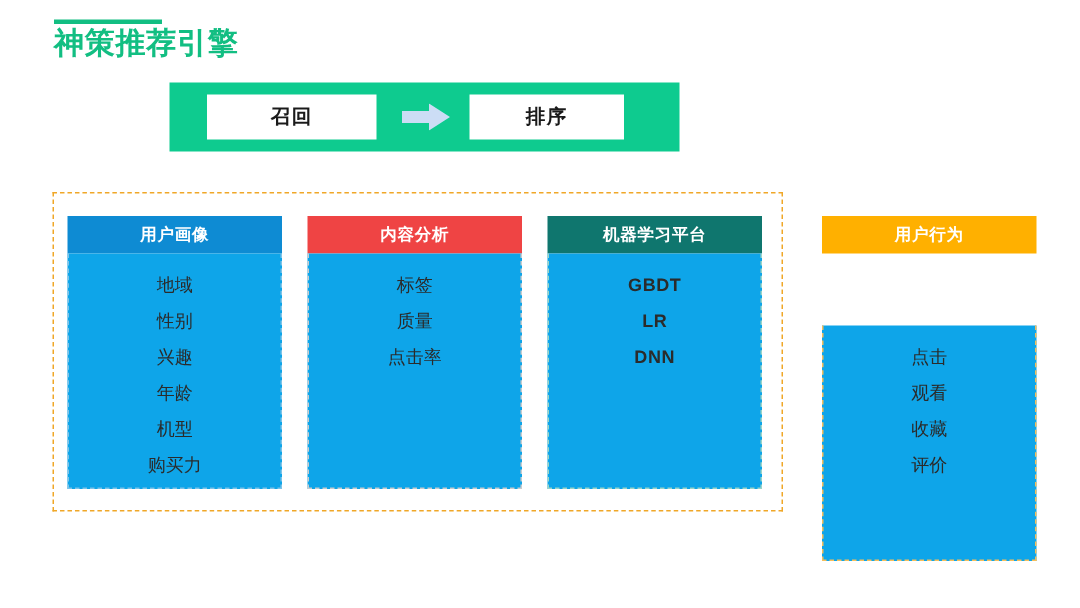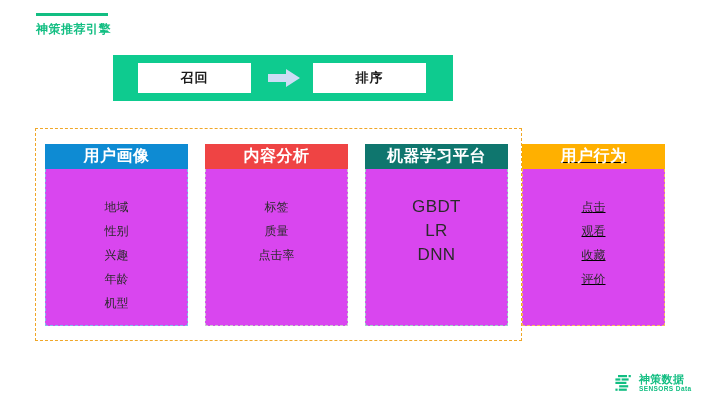--- a/index.html
+++ b/index.html
@@ -24,21 +24,21 @@
     left: 36px;
     top: 13px;
   }
   .title-rule {
     width: 72px;
     height: 3px;
     background: #12BE82;
     margin-bottom: 5px;
   }
   .title-text {
-    font-size: 12px;
+    font-size: 20px;
     font-weight: bold;
     color: #12BE82;
     letter-spacing: 0.5px;
     line-height: 17px;
     white-space: nowrap;
   }
 
   
   .banner {
     position: absolute;
@@ -57,21 +57,21 @@
     align-items: center;
     justify-content: center;
   }
   .banner-box-text {
     font-size: 13px;
     font-weight: bold;
     color: #1a1a1a;
     letter-spacing: 1px;
   }
   #banner-box-0 { left: 25px;  width: 113px; }
-  #banner-box-1 { left: 200px; width: 113px; }
+  #banner-box-1 { left: 200px; width: 103px; }
 
   .banner-arrow {
     position: absolute;
     left: 155px;
     top: 14px;
     width: 32px;
     height: 18px;
   }
 
   
@@ -88,55 +88,56 @@
 
   
   .col {
     position: absolute;
     top: 144px;
     width: 143px;
   }
   #col-0 { left: 45px;  }
   #col-1 { left: 205px; }
   #col-2 { left: 365px; }
-  #col-3 { left: 522px; text-decoration: underline; }
+  #col-3 { left: 548px; }
 
   .col-header {
     height: 25px;
     display: flex;
     align-items: center;
     justify-content: center;
   }
   .col-header-text {
-    font-size: 16px;
+    font-size: 11px;
     font-weight: bold;
     color: #ffffff;
     letter-spacing: 0.5px;
     white-space: nowrap;
   }
   .col-body {
     height: 157px;
-    background: #d946ef;
+    background: #0ea5e9;
     box-sizing: border-box;
     border-width: 1.4px;
     border-style: dashed;
     border-top: none;
-    padding-top: 26px;
+    padding-top: 9px;
   }
   .col-item {
     font-size: 12px;
     color: #2b2b2b;
     text-align: center;
     line-height: 14px;
     padding: 5px 0;
     white-space: nowrap;
   }
   .col-item.latin {
-    font-size: 17px;
+    font-size: 12px;
     letter-spacing: 0.4px;
+    font-weight: bold;
   }
 
   
   .logo {
     position: absolute;
     left: 614px;
     top: 371px;
     width: 86px;
     height: 24px;
     display: flex;
@@ -199,20 +200,21 @@
   <div class="col" id="col-0">
     <div class="col-header" style="background: rgb(14, 139, 211);">
       <span class="col-header-text">用户画像</span>
     </div>
     <div class="col-body" style="border-color: rgb(126, 195, 232);">
       <div class="col-item">地域</div>
       <div class="col-item">性别</div>
       <div class="col-item">兴趣</div>
       <div class="col-item">年龄</div>
       <div class="col-item">机型</div>
+      <div class="col-item">购买力</div>
     </div>
   </div>
 
   <div class="col" id="col-1">
     <div class="col-header" style="background: #ef4444;">
       <span class="col-header-text">内容分析</span>
     </div>
     <div class="col-body" style="border-color: rgb(201, 204, 206);">
       <div class="col-item">标签</div>
       <div class="col-item">质量</div>
@@ -228,40 +230,22 @@
       <div class="col-item latin">GBDT</div>
       <div class="col-item latin">LR</div>
       <div class="col-item latin">DNN</div>
     </div>
   </div>
 
   <div class="col" id="col-3">
     <div class="col-header" style="background: rgb(255, 176, 0);">
       <span class="col-header-text">用户行为</span>
     </div>
-    <div class="col-body" style="border-color: rgb(245, 190, 92);">
+    <div class="col-body" style="border-color: rgb(245, 190, 92); margin-top: 48px;">
       <div class="col-item">点击</div>
       <div class="col-item">观看</div>
       <div class="col-item">收藏</div>
       <div class="col-item">评价</div>
     </div>
   </div>
 
-  <div class="logo">
-    <div class="logo-mark">
-      <svg width="20" height="20" viewBox="0 0 20 20" xmlns="http://www.w3.org/2000/svg">
-        <rect x="4" y="2" width="9" height="2.2" fill="#12BE82"></rect>
-        <rect x="14.6" y="2" width="2.2" height="2.2" fill="#12BE82"></rect>
-        <rect x="1.4" y="5.4" width="5" height="2.2" fill="#12BE82"></rect>
-        <rect x="7.6" y="5.4" width="7" height="2.2" fill="#12BE82"></rect>
-        <rect x="1.4" y="8.8" width="11" height="2.2" fill="#12BE82"></rect>
-        <rect x="5.2" y="12.2" width="9" height="2.2" fill="#12BE82"></rect>
-        <rect x="1.4" y="15.6" width="2.2" height="2.2" fill="#12BE82"></rect>
-        <rect x="4.8" y="15.6" width="8" height="2.2" fill="#12BE82"></rect>
-      </svg>
-    </div>
-    <div class="logo-words">
-      <div class="logo-cn">神策数据</div>
-      <div class="logo-en">SENSORS Data</div>
-    </div>
-  </div>
 
 </div>
 
 </body></html>

